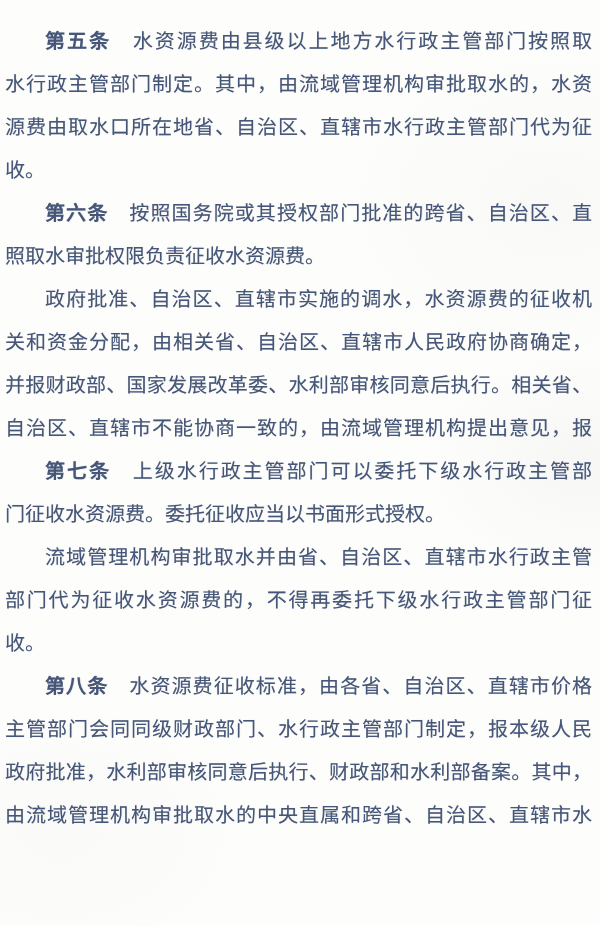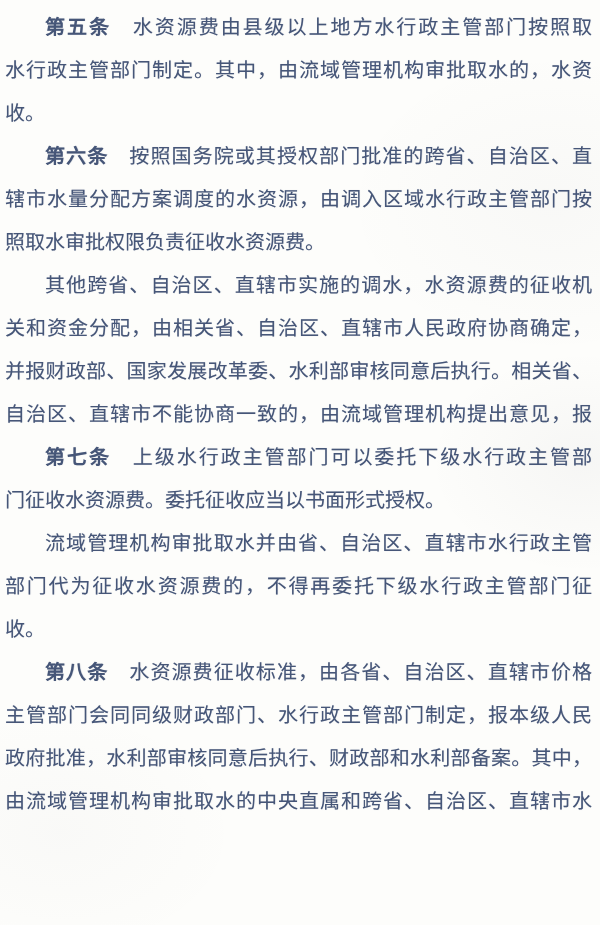--- a/index.html
+++ b/index.html
@@ -4,21 +4,21 @@
 <style>
   html, body { margin: 0; padding: 0; }
   body {
     width: 600px; height: 925px; overflow: hidden;
     background: #ffffff;
     font-family: "Liberation Serif", "DejaVu Serif", serif;
   }
   .page {
     box-sizing: border-box;
     width: 600px; height: 925px;
-    padding: 6px 8px 0 5px;
+    padding: 20px 8px 0 5px;
     background:
       radial-gradient(ellipse 220px 160px at 97% 50%, rgba(60,60,70,0.035), rgba(60,60,70,0) 70%),
       radial-gradient(ellipse 300px 220px at 92% 22%, rgba(60,60,70,0.025), rgba(60,60,70,0) 70%),
       radial-gradient(ellipse 260px 180px at 10% 90%, rgba(60,60,70,0.02), rgba(60,60,70,0) 70%),
       linear-gradient(var(--page-bg, #fdfdfb), var(--page-bg, #fdfdfb));
   }
   .doc-text {
     color: var(--ink, #465678);
     font-size: 20px;
     text-shadow: 0.3px 0.3px 0.7px rgba(70, 86, 120, 0.35);
@@ -37,27 +37,27 @@
   .art { font-weight: bold; }
 </style>
 </head>
 <body>
 
 <div class="page">
   <div class="doc-text">
 
     <div class="line i"><span class="art">第五条</span><span>　水资源费由县级以上地方水行政主管部门按照取</span></div>
     <div class="line"><span>水行政主管部门制定。其中，由流域管理机构审批取水的，水资</span></div>
+    <div class="line"><span>源费由取水口所在地省、自治区、直辖市水行政主管部门代为征</span></div>
     <div class="line l"><span>收。</span></div>
 
     <div class="line i"><span class="art">第六条</span><span>　按照国务院或其授权部门批准的跨省、自治区、直</span></div>
-    <div class="line"><span>辖市水量分配方案调度的水资源，由调入区域水行政主管部门按</span></div>
     <div class="line l"><span>照取水审批权限负责征收水资源费。</span></div>
 
-    <div class="line i"><span>其他跨省、自治区、直辖市实施的调水，水资源费的征收机</span></div>
+    <div class="line i"><span>政府批准、自治区、直辖市实施的调水，水资源费的征收机</span></div>
     <div class="line"><span>关和资金分配，由相关省、自治区、直辖市人民政府协商确定，</span></div>
     <div class="line"><span>并报财政部、国家发展改革委、水利部审核同意后执行。相关省、</span></div>
     <div class="line"><span>自治区、直辖市不能协商一致的，由流域管理机构提出意见，报</span></div>
 
     <div class="line i"><span class="art">第七条</span><span>　上级水行政主管部门可以委托下级水行政主管部</span></div>
     <div class="line l"><span>门征收水资源费。委托征收应当以书面形式授权。</span></div>
 
     <div class="line i"><span>流域管理机构审批取水并由省、自治区、直辖市水行政主管</span></div>
     <div class="line"><span>部门代为征收水资源费的，不得再委托下级水行政主管部门征</span></div>
     <div class="line l"><span>收。</span></div>

